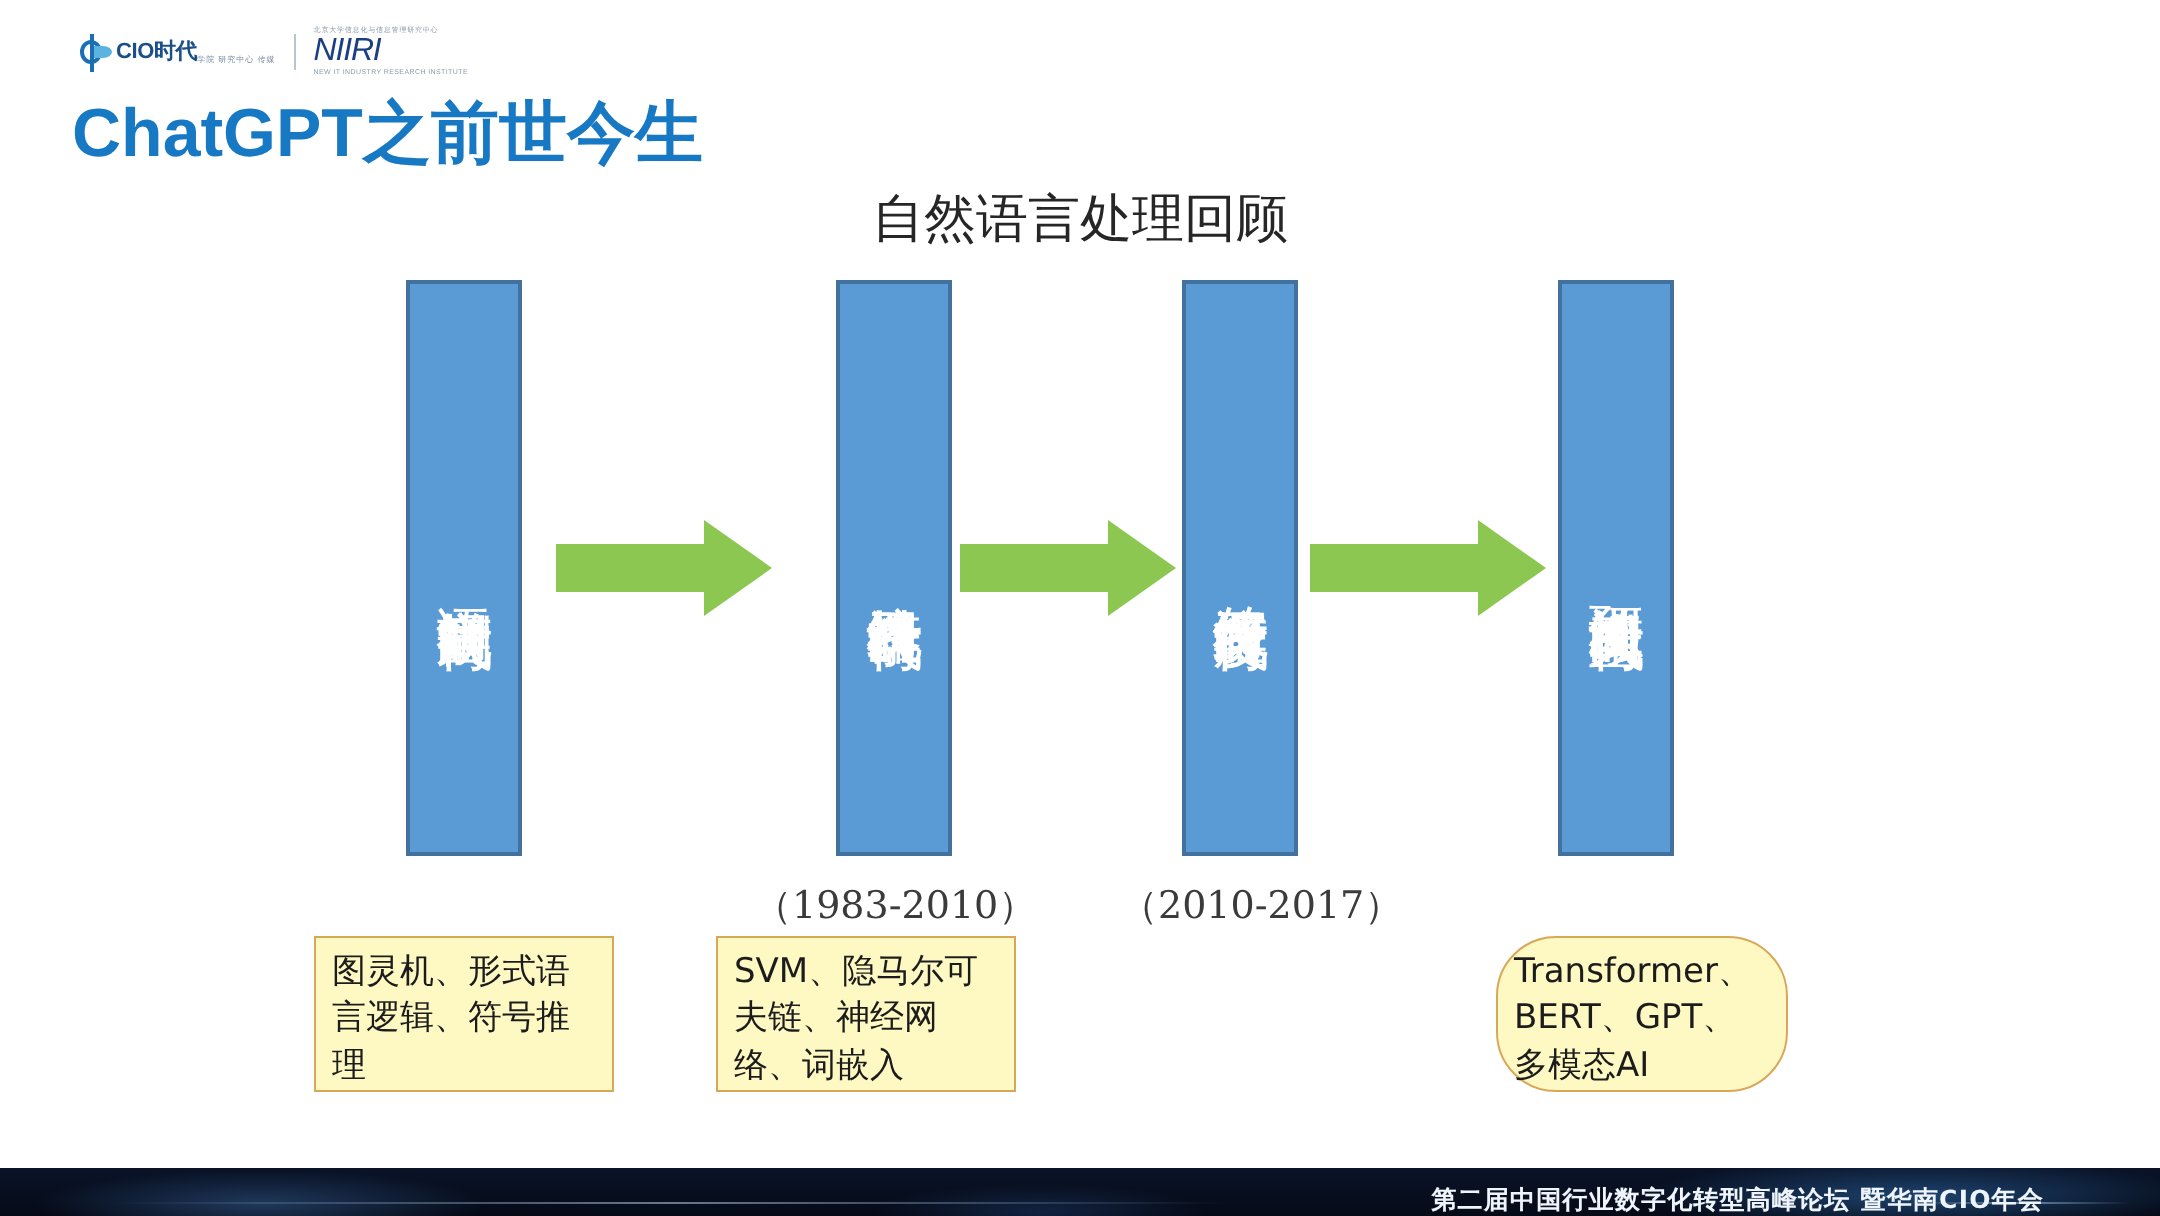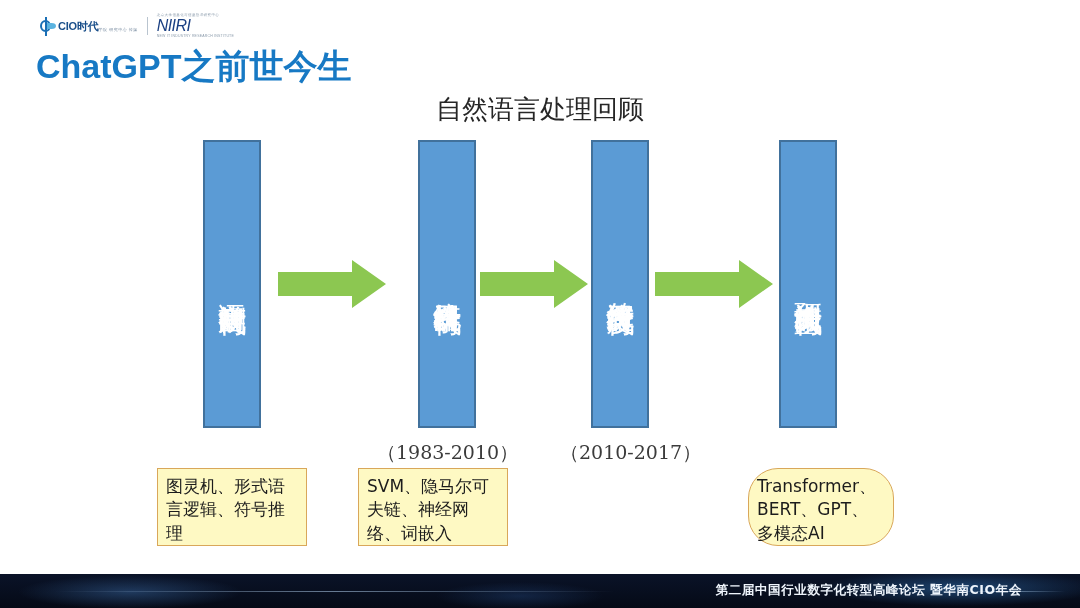--- a/index.html
+++ b/index.html
@@ -225,21 +225,21 @@
   .caption-box.c3 { left: 553px; width: 155px; }
   .caption-box.c4 { left: 748px; width: 146px; border-radius: 30px; }
   .hl-red { color: #ff0000; }
 
   
   .footer {
     position: absolute;
     left: 0;
     bottom: 0;
     width: 1080px;
-    height: 34px;
+    height: 24px;
     background: #080d1c;
     overflow: hidden;
   }
   .footer-bg {
     position: absolute;
     inset: 0;
     background:
       radial-gradient(ellipse 160px 24px at 130px 18px, rgba(60,110,170,0.45), transparent 70%),
       radial-gradient(ellipse 200px 26px at 960px 14px, rgba(50,120,190,0.5), transparent 70%),
       radial-gradient(ellipse 120px 20px at 520px 22px, rgba(40,80,140,0.35), transparent 70%),

